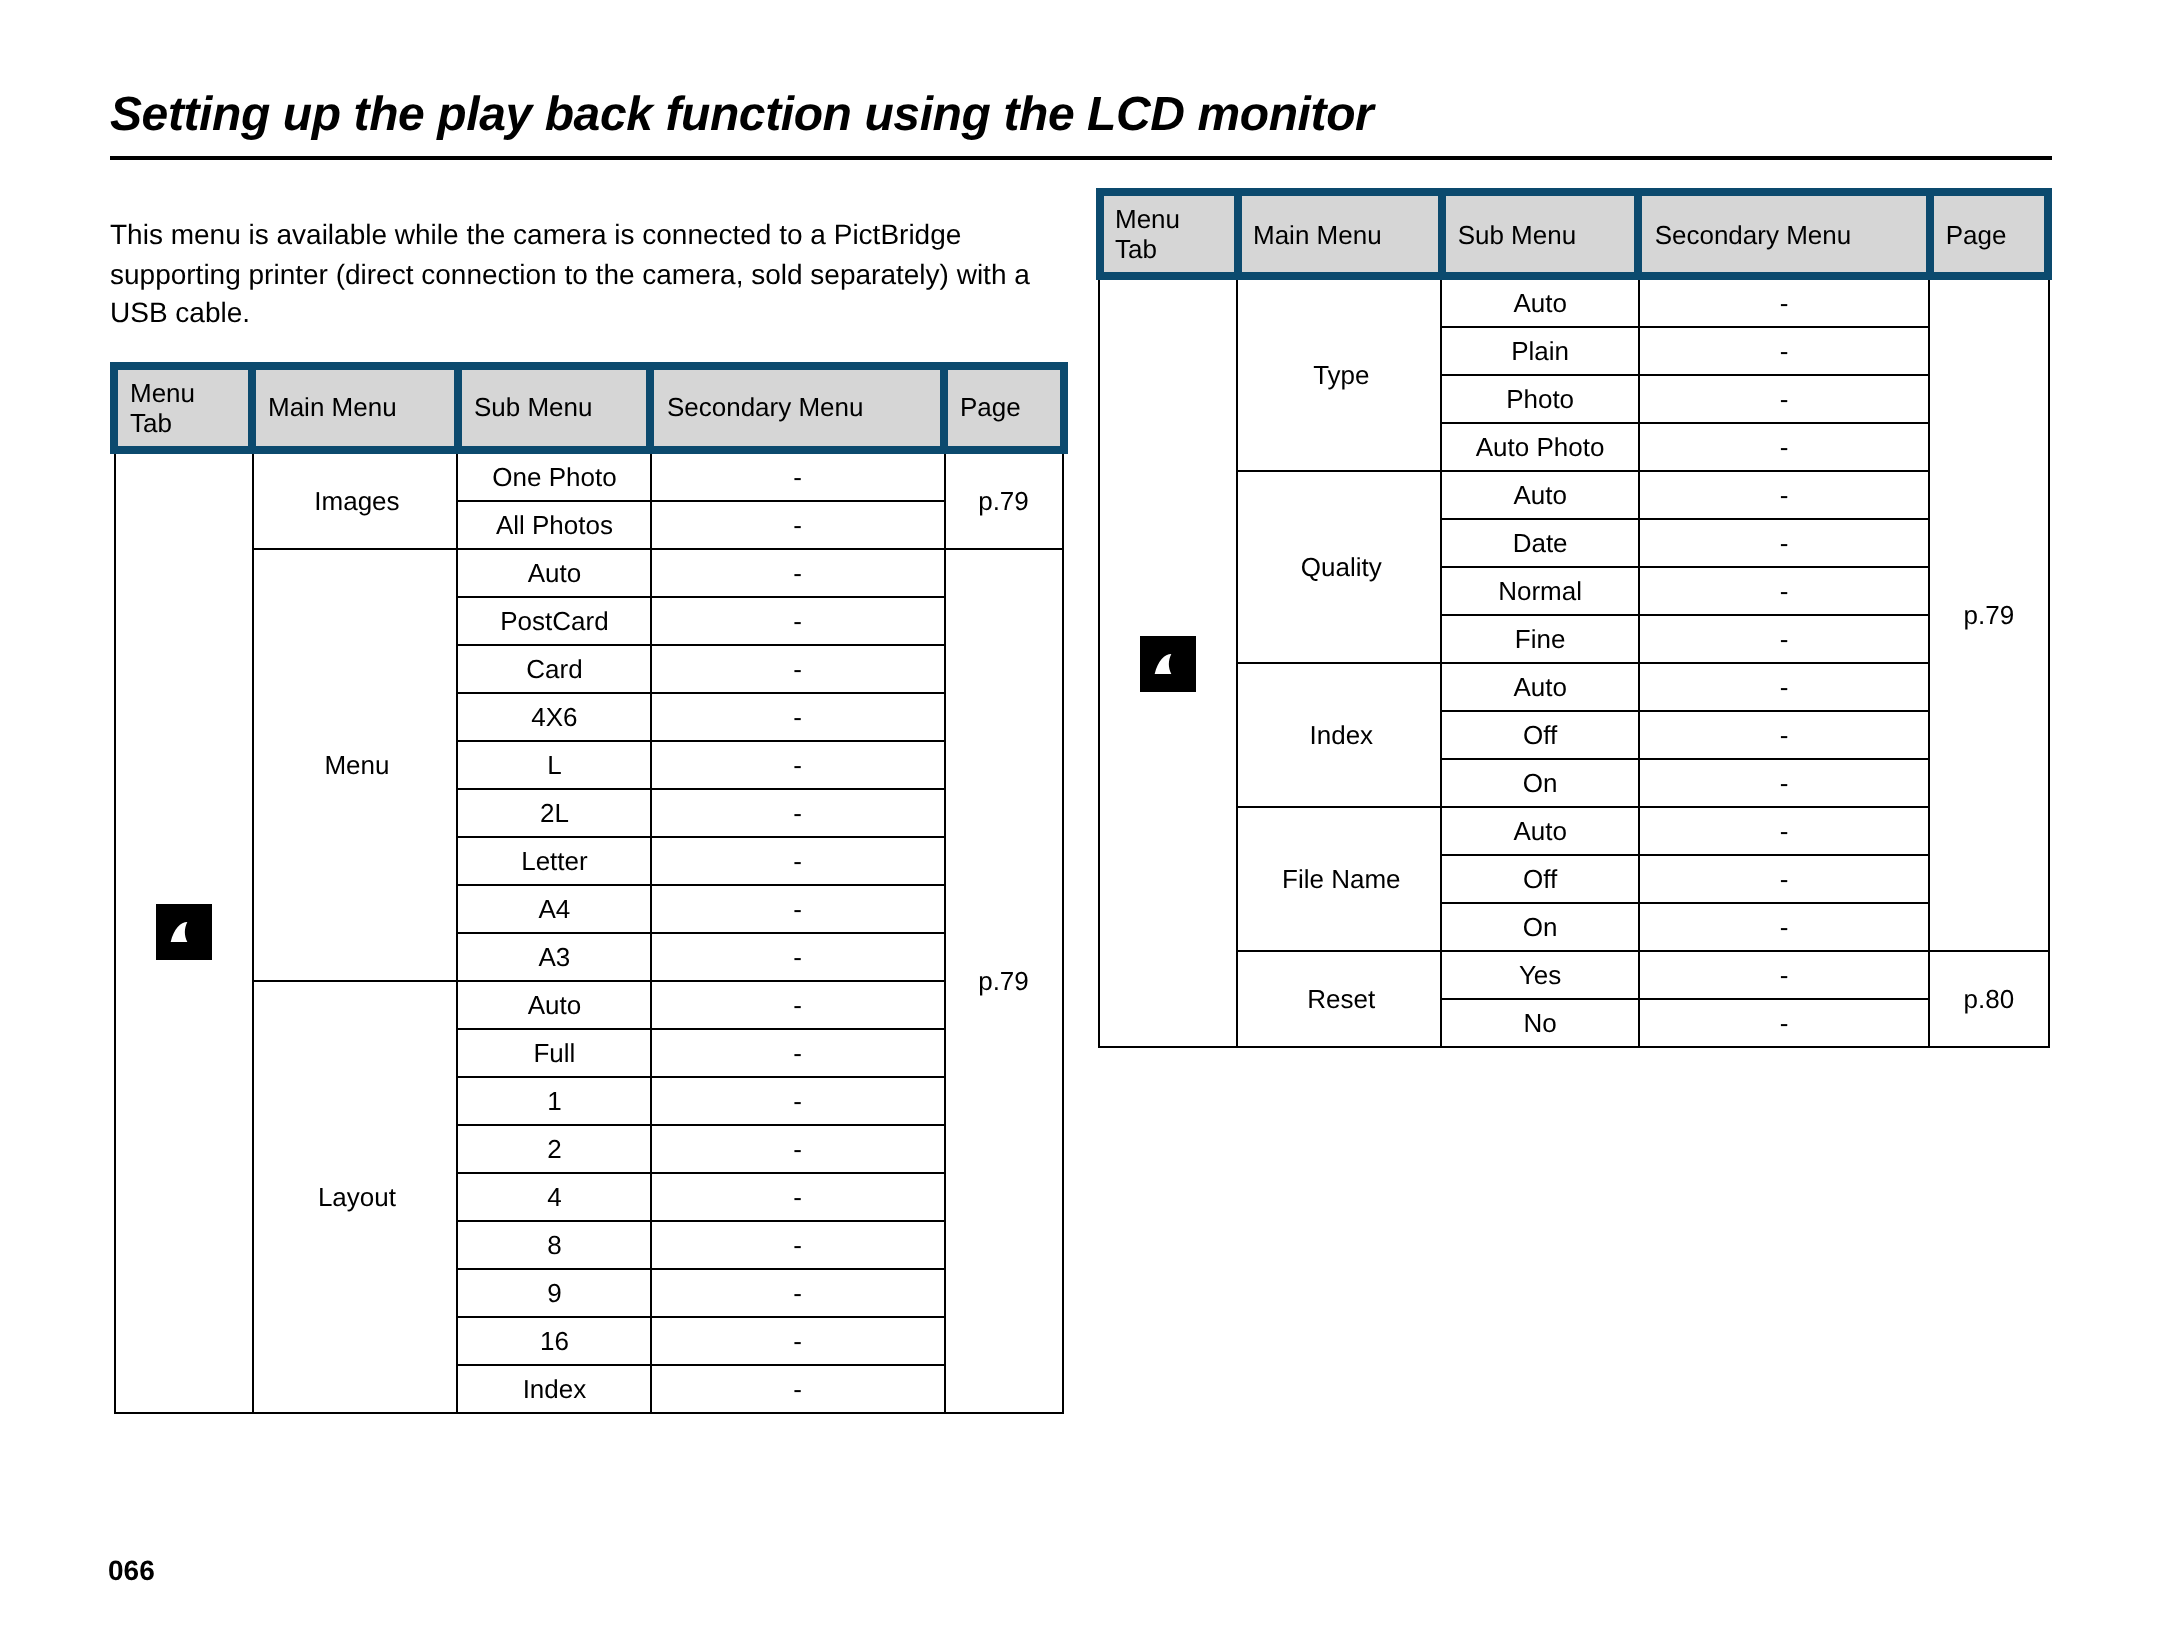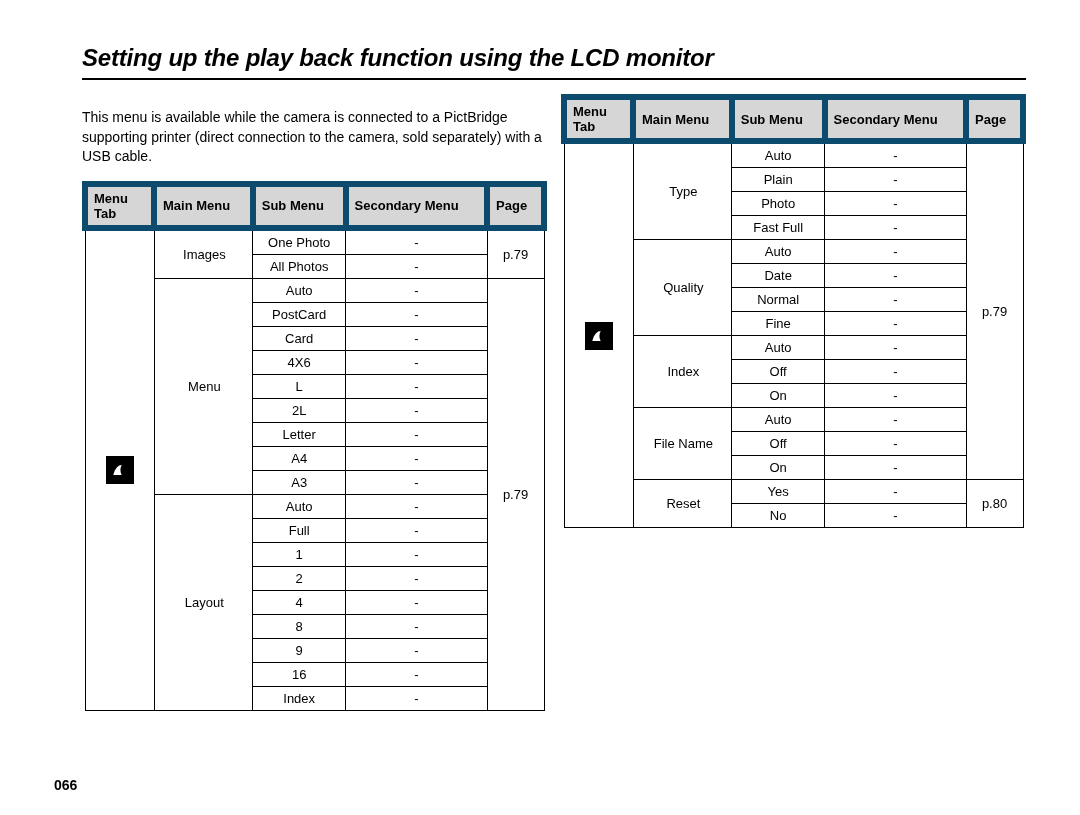--- a/index.html
+++ b/index.html
@@ -1,23 +1,23 @@
 <!DOCTYPE html>
 <html><head>
 <meta charset="utf-8">
 <style>
   html,body{margin:0;padding:0;background:#fff;color:#000;font-family:Arial,Helvetica,sans-serif;}
-  .page{width:1080px;height:815px;box-sizing:border-box;padding:44px 54px 30px 82px;position:relative;}
+  .page{width:1080px;height:815px;box-sizing:border-box;padding:44px 54px 30px 55px;position:relative;}
   .title{font-size:24px;font-weight:bold;font-style:italic;margin:0 0 6px 0;letter-spacing:-0.2px;}
   .rule{border:none;border-top:2px solid #000;margin:0 0 14px 0;}
   .columns{display:flex;gap:14px;}
   .col{flex:1;min-width:0;}
   .intro{font-size:14px;line-height:1.4;margin-bottom:14px;}
   .tbl{width:100%;border-collapse:collapse;font-size:13px;}
-  .tbl th{background:#d6d6d6;font-weight:bold;text-align:left;border:6px solid #0c4a6e;padding:4px 6px;}
+  .tbl th{background:#d6d6d6;font-weight:normal;text-align:left;border:4px solid #0c4a6e;padding:4px 6px;}
   .tbl td{border:1px solid #000;padding:4px 6px;text-align:center;vertical-align:middle;}
   .tbl td.left{text-align:center;padding-left:8px;}
   .iconcell{width:56px;}
   .iconbox{width:28px;height:28px;background:#000;display:inline-flex;align-items:center;justify-content:center;}
   .iconbox svg{width:20px;height:20px;}
   .footnote{font-size:13px;margin-top:12px;}
   .pagenum{position:absolute;bottom:22px;left:54px;font-size:14px;font-weight:bold;}
 </style>
 </head>
 <body>
@@ -169,21 +169,21 @@
           </tr>
           <tr>
               <td>Plain</td>
               <td>-</td>
             </tr>
           <tr>
               <td>Photo</td>
               <td>-</td>
             </tr>
           <tr>
-              <td>Fast Full</td>
+              <td>Auto Photo</td>
               <td>-</td>
             </tr>
 
           <tr>
             <td rowspan="4" class="left">Quality</td>
             <td>Auto</td>
               <td>-</td>
           </tr>
           <tr>
               <td>Date</td>

